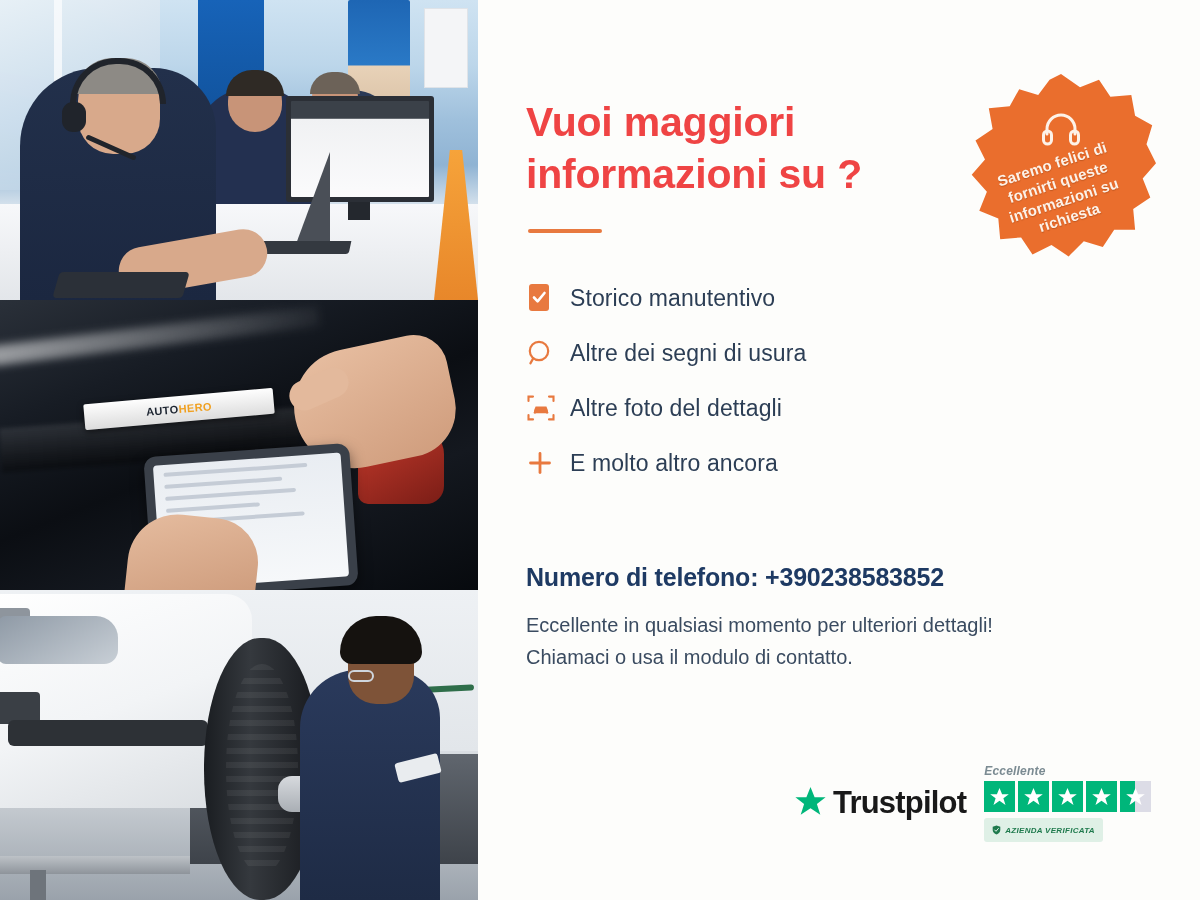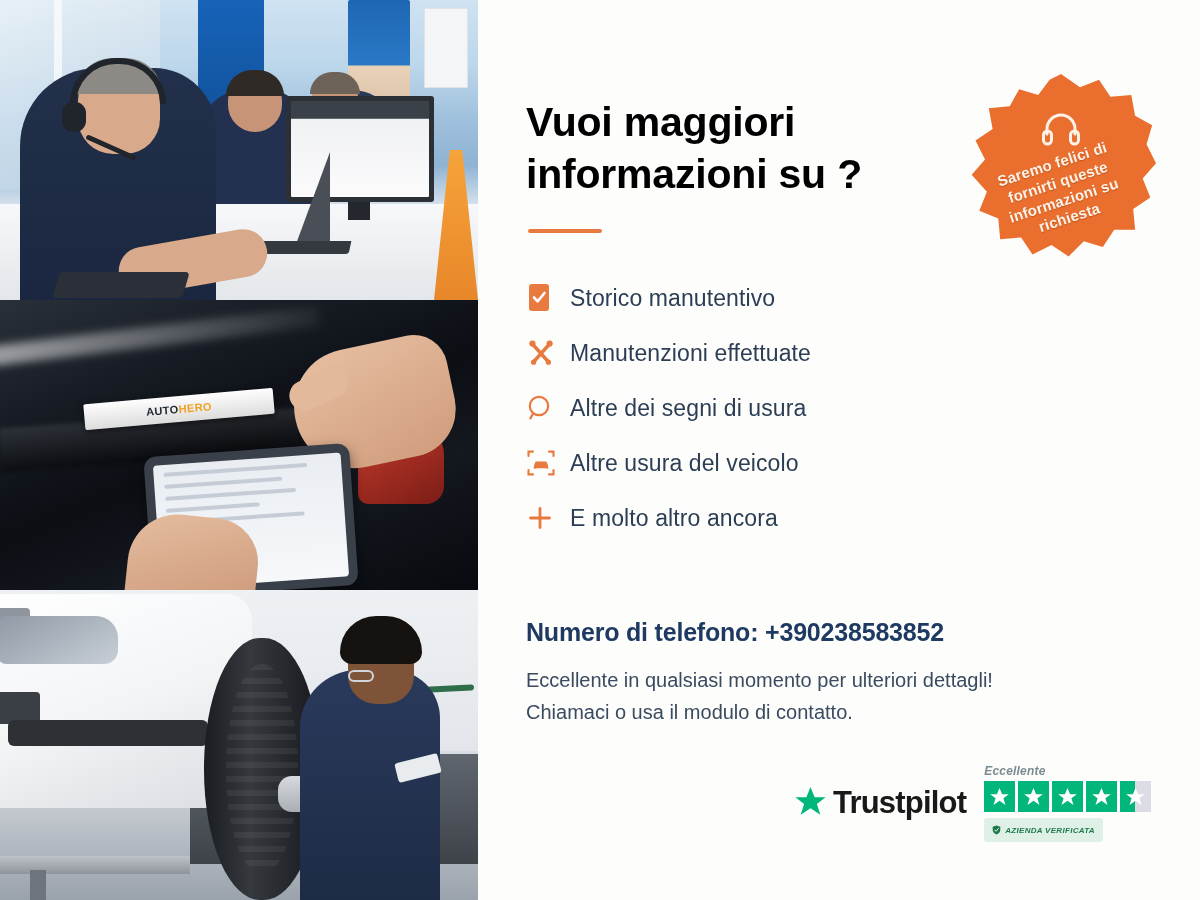--- a/index.html
+++ b/index.html
@@ -311,21 +311,21 @@
     position: relative;
     flex: 1;
     background: #fdfdfb;
     padding: 96px 52px 0 48px;
   }
 
   .headline {
     font-size: 41px;
     font-weight: 700;
     line-height: 1.28;
-    color: #000000;
+    color: #ef4444;
     letter-spacing: -0.2px;
     max-width: 420px;
   }
 
   .rule {
     width: 74px;
     height: 4px;
     background: #e8793f;
     border-radius: 2px;
     margin: 28px 0 0 2px;
@@ -568,35 +568,20 @@
       <li class="feature-item">
         <span class="feature-icon">
           <svg width="26" height="30" viewBox="0 0 26 30">
             <rect x="3" y="1" width="20" height="27" rx="3" fill="#e8793f"></rect>
             <path d="M8 14.5l3.6 3.8L18.5 10" stroke="#ffffff" stroke-width="2.6" fill="none" stroke-linecap="round" stroke-linejoin="round"></path>
           </svg>
         </span>
         <span class="feature-label">Storico manutentivo</span>
       </li>
 
-      <li class="feature-item">
-        <span class="feature-icon">
-          <svg width="30" height="30" viewBox="0 0 30 30">
-            <g stroke="#e8793f" stroke-width="3.4" stroke-linecap="round" fill="none">
-              <path d="M6 5.5 L22.5 24"></path>
-              <path d="M24 5.5 L7.5 24"></path>
-            </g>
-            <circle cx="6.4" cy="5.6" r="3.1" fill="#e8793f"></circle>
-            <circle cx="23.6" cy="5.6" r="3.1" fill="#e8793f"></circle>
-            <circle cx="7.6" cy="24.2" r="2.6" fill="#e8793f"></circle>
-            <circle cx="22.4" cy="24.2" r="2.6" fill="#e8793f"></circle>
-          </svg>
-        </span>
-        <span class="feature-label">Manutenzioni effettuate</span>
-      </li>
 
       <li class="feature-item">
         <span class="feature-icon">
           <svg width="28" height="28" viewBox="0 0 28 28">
             <circle cx="13" cy="12" r="9.2" stroke="#e8793f" stroke-width="2.2" fill="none"></circle>
             <path d="M7.2 19.4 L4.4 24.4" stroke="#e8793f" stroke-width="2.2" stroke-linecap="round" fill="none"></path>
           </svg>
         </span>
         <span class="feature-label">Altre dei segni di usura</span>
       </li>
@@ -608,21 +593,21 @@
               <path d="M2.5 8 V3.6 H7"></path>
               <path d="M23 3.6 H27.5 V8"></path>
               <path d="M27.5 22 V26.4 H23"></path>
               <path d="M7 26.4 H2.5 V22"></path>
             </g>
             <path d="M8 17.6 L9.6 13.4 h10.8 l1.6 4.2 v2.6 h-14 z" fill="#e8793f"></path>
             <rect x="7.6" y="18.8" width="2.6" height="1.8" rx=".8" fill="#e8793f"></rect>
             <rect x="19.8" y="18.8" width="2.6" height="1.8" rx=".8" fill="#e8793f"></rect>
           </svg>
         </span>
-        <span class="feature-label">Altre usura del veicolo</span>
+        <span class="feature-label">Altre foto del dettagli</span>
       </li>
 
       <li class="feature-item">
         <span class="feature-icon">
           <svg width="28" height="28" viewBox="0 0 28 28">
             <g stroke="#e8793f" stroke-width="2.8" stroke-linecap="round">
               <path d="M14 4.5 V23.5"></path>
               <path d="M4.5 14 H23.5"></path>
             </g>
           </svg>

